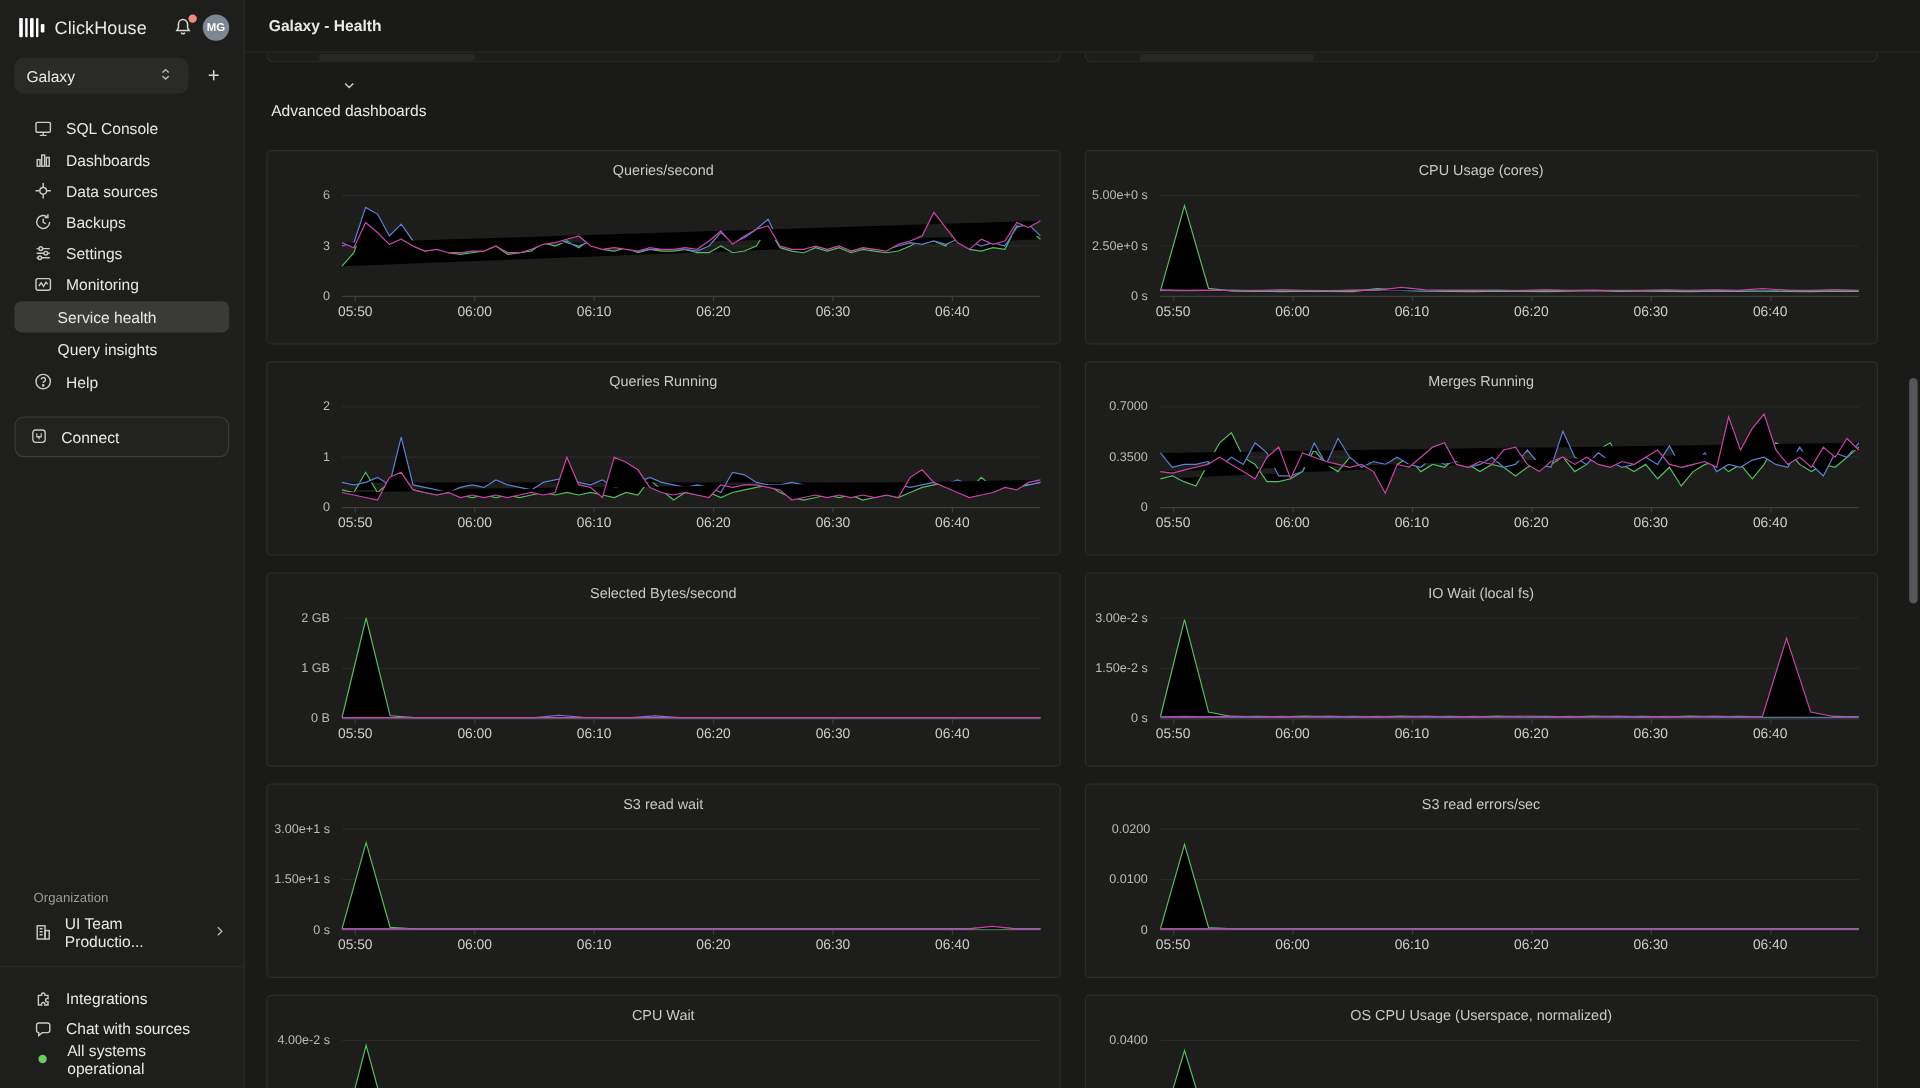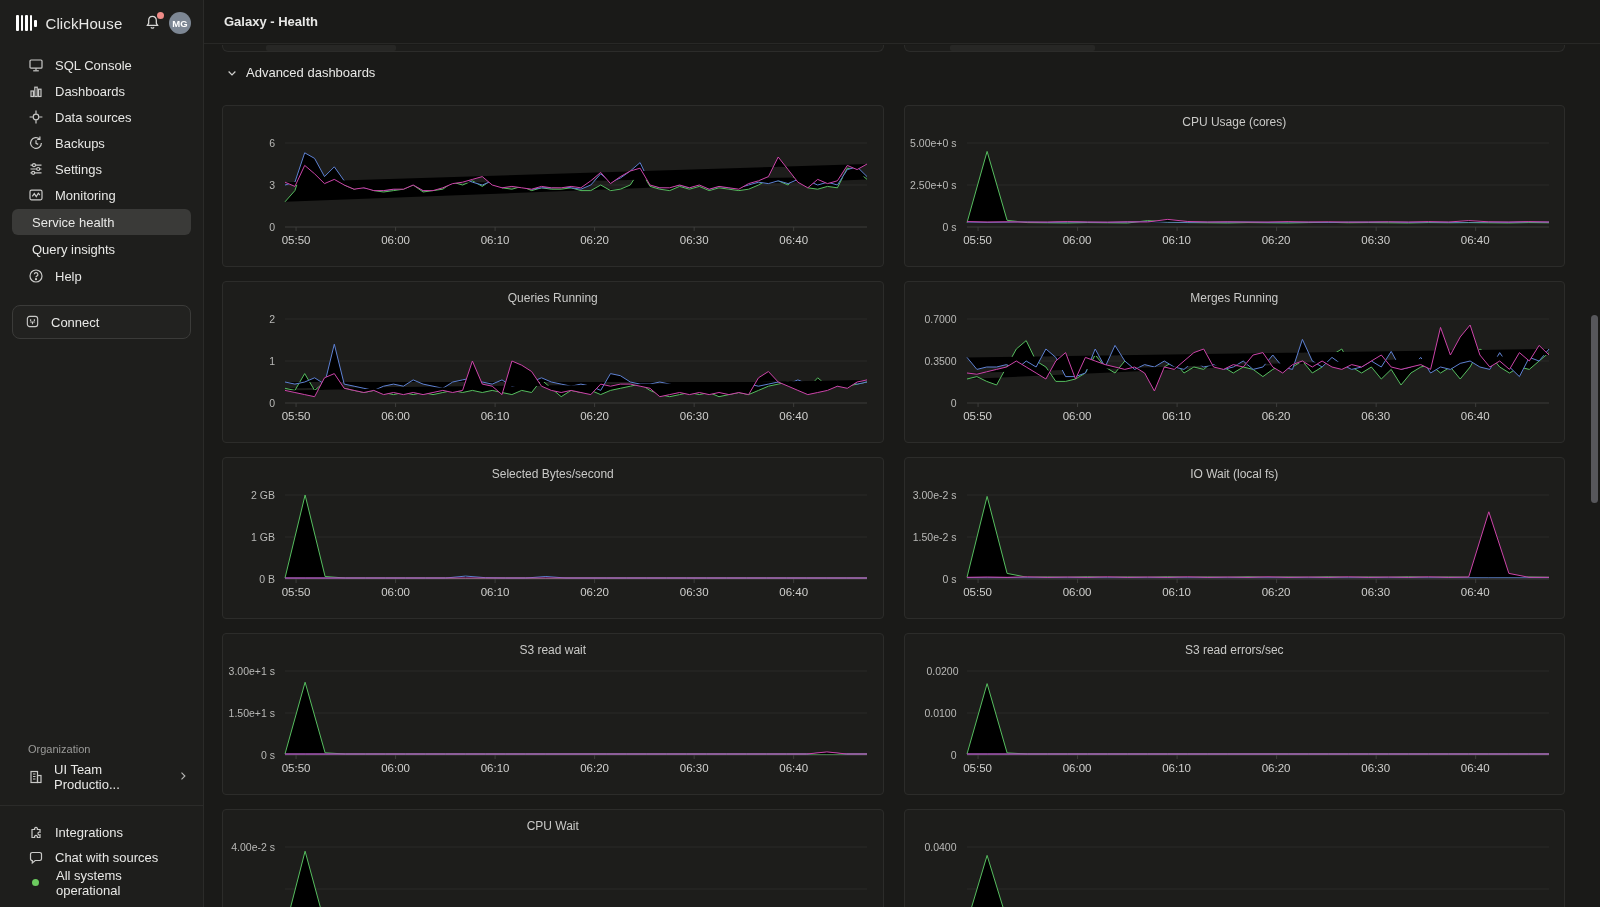--- a/index.html
+++ b/index.html
@@ -19,41 +19,41 @@
   .bell-wrap { position:relative; width:18px; height:18px; color:#d8d8d6; }
   .bell-dot { position:absolute; top:-2px; right:-2px; width:7px; height:7px; border-radius:50%; background:#ef8b87; }
   .avatar { width:22px; height:22px; border-radius:50%; background:#7d8794; color:#fff; font-size:9.5px; font-weight:700; display:flex; align-items:center; justify-content:center; }
   .selector-row { display:flex; align-items:center; gap:8px; padding:8px 12px 4px; }
   .select { flex:1; height:30px; background:#2a2a28; border-radius:8px; display:flex; align-items:center; justify-content:space-between; padding:0 10px; font-size:13px; cursor:pointer; }
   .select .icon { color:#b8b8b6; }
   .plus-btn { width:26px; height:26px; display:flex; align-items:center; justify-content:center; font-size:17px; color:#d8d8d6; cursor:pointer; }
   .nav { padding-top:12px; }
   .nav-item { display:flex; align-items:center; gap:11px; height:26px; padding:0 16px 0 28px; font-size:13px; color:#e6e6e4; cursor:pointer; }
   .icon { width:16px; height:16px; color:#c9c9c7; display:inline-flex; flex:none; }
-  .sub-item { height:26px; display:flex; align-items:center; margin:1px 12px; padding-left:20px; font-size:13px; border-radius:6px; cursor:pointer; }
+  .sub-item { height:26px; display:flex; align-items:center; margin:1px 12px; padding-left:36px; font-size:13px; border-radius:6px; cursor:pointer; }
   .sub-item.selected { background:#3a3a38; }
   .connect-btn { margin:16px 12px 0; height:34px; border:1px solid #3b3b39; border-radius:8px; display:flex; align-items:center; gap:10px; padding:0 12px; font-size:13px; cursor:pointer; background:#222220; }
   .spacer { flex:1; }
   .org-label { font-size:11px; color:#9a9a98; margin:0 0 10px 28px; }
   .org-row { display:flex; align-items:center; gap:10px; padding:0 14px 0 28px; height:24px; font-size:13px; cursor:pointer; }
   .org-row .chev { margin-left:auto; color:#b8b8b6; }
   .side-divider { border-top:1px solid #2b2b29; margin:16px 0 14px; }
   .foot-item { display:flex; align-items:center; gap:11px; height:25px; padding:0 16px 0 28px; font-size:13px; cursor:pointer; }
   .status-dot { width:7px; height:7px; border-radius:50%; background:#6ccb5f; margin:0 6px 0 4px; flex:none; }
   .side-bottom { padding-bottom:12px; }
   
   .main { flex:1; display:flex; flex-direction:column; position:relative; min-width:0; }
   .topbar { height:44px; border-bottom:1px solid #282826; display:flex; align-items:center; padding-left:20px; font-size:13px; font-weight:700; flex:none; }
   .scroll { flex:1; position:relative; overflow:hidden; padding:0 35px 0 18px; }
   .fragments { display:grid; grid-template-columns:1fr 1fr; gap:20px; height:7px; margin-top:1px; }
   .fragment { border:1px solid #2c2c2a; border-top:none; border-radius:0 0 6px 6px; background:#1d1d1b; position:relative; overflow:hidden; }
   .fragment .shimmer { position:absolute; top:0; height:100%; background:#272725; border-radius:2px; }
   .f-left .shimmer { left:43px; width:130px; }
   .f-right .shimmer { left:45px; width:145px; }
-  .section-head { display:flex; align-items:center; gap:8px; margin:13px 0 0 4px; font-size:13px; font-weight:500; cursor:pointer; width:max-content; }
+  .section-head { display:flex; align-items:center; gap:8px; margin:13px 0 0 4px; font-size:13px; font-weight:500; cursor:pointer; width:max-content;flex-direction:column; }
   .section-head .icon { width:12px; height:12px; color:#d0d0ce; }
   .notice { margin:15px 0 0 4px; font-size:13px; color:#e6e6e4; }
   .notice a { color:#d7df50; text-decoration:none; cursor:pointer; }
   #charts-grid { display:grid; grid-template-columns:1fr 1fr; gap:14px 20px; margin-top:25px; }
   .chart-card { position:relative; height:162px; background:#1d1d1b; border:1px solid #2c2c2a; border-radius:4px; }
   .chart-title { position:absolute; top:9px; left:0; right:0; text-align:center; font-size:12px; color:#c9c9c7; }
   .ylab { position:absolute; font-size:10.5px; color:#b9b9b7; width:52px; text-align:right; }
   .xlab { position:absolute; top:128px; width:48px; text-align:center; font-size:11.5px; color:#cfcfcd; }
   svg.plot { position:absolute; left:0; top:0; pointer-events:none; }
   .scrollbar-thumb { position:fixed; right:2px; top:315px; width:7px; height:188px; background:#57575b; border-radius:4px; cursor:pointer; }
@@ -74,20 +74,32 @@
     <span class="bell-wrap">
       <svg viewBox="0 0 16 16" width="17" height="17" fill="none" stroke="currentColor" stroke-width="1.2">
         <path d="M8 2.2 C5.9 2.2 4.4 3.8 4.4 6 v2.7 L3.2 10.7 h9.6 L11.6 8.7 V6 C11.6 3.8 10.1 2.2 8 2.2 Z"></path>
         <path d="M6.6 12.4 a1.5 1.5 0 0 0 2.8 0"></path>
       </svg>
       <span class="bell-dot"></span>
     </span>
     <span class="avatar">MG</span>
   </div>
 
+  <div class="selector-row">
+    <div class="select">
+      <span>Galaxy</span>
+      <span class="icon">
+        <svg viewBox="0 0 16 16" width="14" height="14" fill="none" stroke="currentColor" stroke-width="1.4">
+          <polyline points="5,6.2 8,3.6 11,6.2"></polyline>
+            <polyline points="5,9.8 8,12.4 11,9.8"></polyline>
+        </svg>
+      </span>
+    </div>
+    <div class="plus-btn">+</div>
+  </div>
 
   <div class="nav">
     <div class="nav-item">
       <span class="icon">
         <svg viewBox="0 0 16 16" width="16" height="16" fill="none" stroke="currentColor" stroke-width="1.2">
           <rect x="2" y="3" width="12" height="8.2" rx="1"></rect>
             <path d="M8 11.2 v2"></path>
             <path d="M5.2 13.8 h5.6"></path>
         </svg>
       </span>
@@ -236,20 +248,21 @@
         <svg viewBox="0 0 16 16" width="12" height="12" fill="none" stroke="currentColor" stroke-width="1.6">
             <polyline points="3.5,6 8,10.5 12.5,6"></polyline>
           </svg>
       </span>
       <span>Advanced dashboards</span>
     </div>
 
 
     <div id="charts-grid">
         <div class="chart-card">
+          <div class="chart-title">Queries/second</div>
           <svg class="plot" width="660" height="152">
             <line x1="62" x2="644" y1="37" y2="37" stroke="#2a2a28"></line>
             <line x1="62" x2="644" y1="79" y2="79" stroke="#2a2a28"></line>
             <line x1="62" x2="644" y1="121" y2="121" stroke="#3d3d3b"></line>
             <line x1="73.05799999999999" x2="73.05799999999999" y1="121" y2="125" stroke="#3d3d3b"></line>
             <line x1="172.57999999999998" x2="172.57999999999998" y1="121" y2="125" stroke="#3d3d3b"></line>
             <line x1="272.102" x2="272.102" y1="121" y2="125" stroke="#3d3d3b"></line>
             <line x1="371.624" x2="371.624" y1="121" y2="125" stroke="#3d3d3b"></line>
             <line x1="471.14599999999996" x2="471.14599999999996" y1="121" y2="125" stroke="#3d3d3b"></line>
             <line x1="570.668" x2="570.668" y1="121" y2="125" stroke="#3d3d3b"></line>
@@ -461,20 +474,21 @@
             <line x1="371.624" x2="371.624" y1="121" y2="125" stroke="#3d3d3b"></line>
             <line x1="471.14599999999996" x2="471.14599999999996" y1="121" y2="125" stroke="#3d3d3b"></line>
             <line x1="570.668" x2="570.668" y1="121" y2="125" stroke="#3d3d3b"></line>
             <polyline points="62.0,118.9 82.1,41.2 102.1,114.7 122.2,118.9 142.3,118.9 162.3,118.9 182.4,118.9 202.5,118.9 222.6,118.9 242.6,118.9 262.7,118.9 282.8,118.9 302.8,118.9 322.9,118.9 343.0,118.9 363.0,118.9 383.1,118.9 403.2,118.9 423.2,118.9 443.3,118.9 463.4,118.9 483.4,118.9 503.5,118.9 523.6,118.9 543.7,118.9 563.7,118.9 583.8,118.9 603.9,118.9 623.9,118.9 644.0,118.9" stroke="#56bd5f"></polyline>
             <polyline points="62.0,118.9 82.1,118.9 102.1,118.9 122.2,118.9 142.3,118.9 162.3,118.9 182.4,118.9 202.5,118.9 222.6,118.9 242.6,118.9 262.7,118.9 282.8,118.9 302.8,118.9 322.9,118.9 343.0,118.9 363.0,118.9 383.1,118.9 403.2,118.9 423.2,118.9 443.3,118.9 463.4,118.9 483.4,118.9 503.5,118.9 523.6,118.9 543.7,118.9 563.7,118.9 583.8,118.9 603.9,118.9 623.9,118.9 644.0,118.9" stroke="#5e81d2"></polyline>
             <polyline points="62.0,118.5 82.1,118.5 102.1,118.5 122.2,118.5 142.3,118.5 162.3,118.5 182.4,118.5 202.5,118.5 222.6,118.5 242.6,118.5 262.7,118.5 282.8,118.5 302.8,118.5 322.9,118.5 343.0,118.5 363.0,118.5 383.1,118.5 403.2,118.5 423.2,118.5 443.3,118.5 463.4,118.5 483.4,118.5 503.5,118.5 523.6,118.5 543.7,118.5 563.7,118.5 583.8,118.5 603.9,118.5 623.9,118.5 644.0,118.5" stroke="#cc44a9"></polyline>
           </svg>
           <span class="ylab" style="top: 31px; left: 0px;">4.00e-2 s</span>
         </div>
         <div class="chart-card">
+          <div class="chart-title">OS CPU Usage (Userspace, normalized)</div>
           <svg class="plot" width="660" height="152">
             <line x1="62" x2="644" y1="37" y2="37" stroke="#2a2a28"></line>
             <line x1="62" x2="644" y1="79" y2="79" stroke="#2a2a28"></line>
             <line x1="62" x2="644" y1="121" y2="121" stroke="#3d3d3b"></line>
             <line x1="73.05799999999999" x2="73.05799999999999" y1="121" y2="125" stroke="#3d3d3b"></line>
             <line x1="172.57999999999998" x2="172.57999999999998" y1="121" y2="125" stroke="#3d3d3b"></line>
             <line x1="272.102" x2="272.102" y1="121" y2="125" stroke="#3d3d3b"></line>
             <line x1="371.624" x2="371.624" y1="121" y2="125" stroke="#3d3d3b"></line>
             <line x1="471.14599999999996" x2="471.14599999999996" y1="121" y2="125" stroke="#3d3d3b"></line>
             <line x1="570.668" x2="570.668" y1="121" y2="125" stroke="#3d3d3b"></line>

